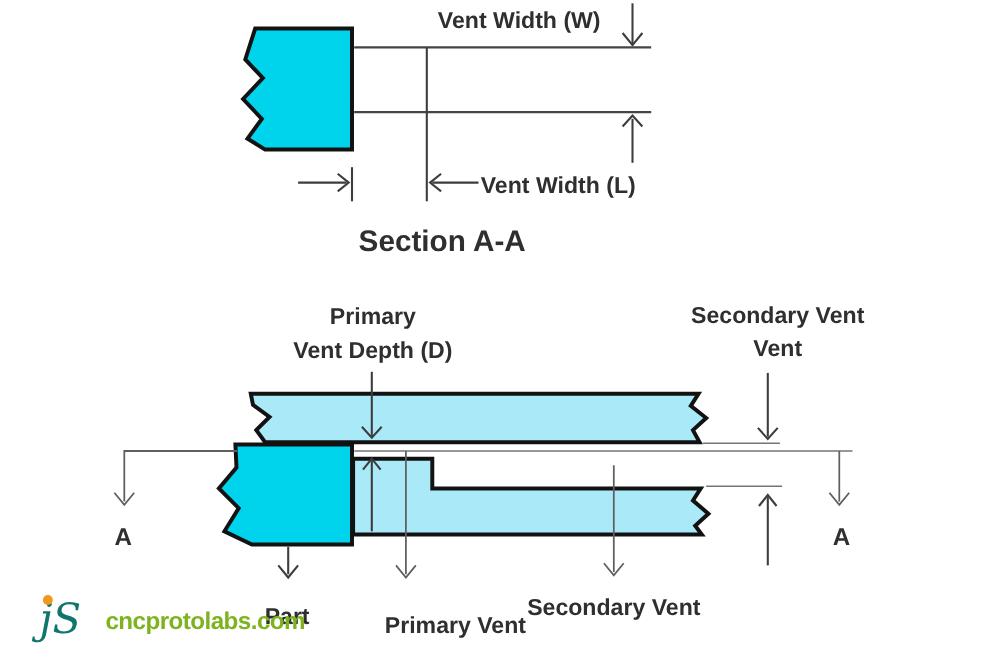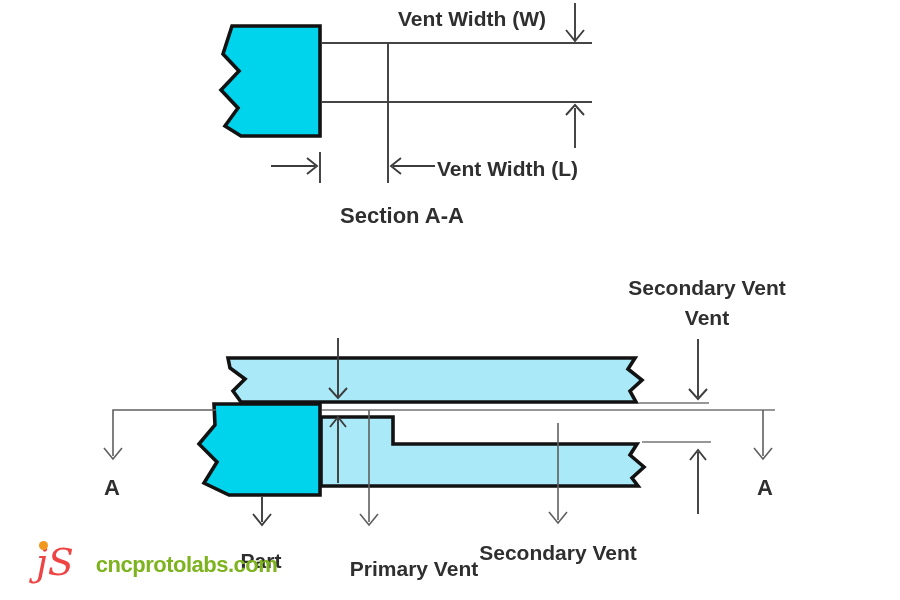--- a/index.html
+++ b/index.html
@@ -11,26 +11,26 @@
   .ol   { stroke:#121212; stroke-width:3.6; stroke-linejoin:miter; stroke-miterlimit:6; }
   .chan { stroke:#454545; stroke-width:2;   fill:none; }
   .dim  { stroke:#3d3d3d; stroke-width:1.9; fill:none; }
   .ref  { stroke:#757575; stroke-width:1.4; fill:none; }
   .lbl  { stroke:#5f5f5f; stroke-width:1.6; fill:none; }
   .txt {
     position:absolute; color:#2f2f2f; font-weight:700; font-size:21px;
     white-space:nowrap; line-height:1.42; text-align:center;
   }
   .center { transform:translateX(-50%); }
-  .caption { font-size:22px; }
+  .caption { font-size:27px; }
   .marker { font-size:22px; }
   .logo { position:absolute; left:36px; top:540px; white-space:nowrap; }
   .logo-mono {
     font-family:"DejaVu Serif", serif; font-style:italic; font-size:38px;
-    color:#ef4444; position:relative; letter-spacing:0px;
+    color:#0f766e; position:relative; letter-spacing:0px;
   }
   .logo-dot {
     position:absolute; width:9px; height:9px; border-radius:50%;
     background:#f2971e; left:3px; top:1px;
   }
   .logo-domain {
     font-family:Liberation Sans, sans-serif; font-weight:700; font-size:22px;
     color:#7db31e; letter-spacing:-0.5px; margin-left:22px; vertical-align:3px;
   }
 </style>
@@ -112,20 +112,24 @@
         <path d="M 549 512 L 558 523 L 567 512"></path>
     </g>
   </svg>
 
   <div class="txt center" style="left:472px; top:4px;">Vent Width (W)</div>
 
   <div class="txt" style="left:437px; top:154px;">Vent Width (L)</div>
 
   <div class="txt center caption" style="left:402px; top:200px;">Section A-A</div>
 
+  <div class="txt center" style="left:339px; top:274px;">
+    <div>Primary</div>
+    <div>Vent Depth (D)</div>
+  </div>
 
   <div class="txt center" style="left:707px; top:273px;">
     <div>Secondary Vent</div>
     <div>Vent</div>
   </div>
 
   <div class="txt center marker" style="left:112px; top:472px;">A</div>
 
   <div class="txt center marker" style="left:765px; top:472px;">A</div>
 

